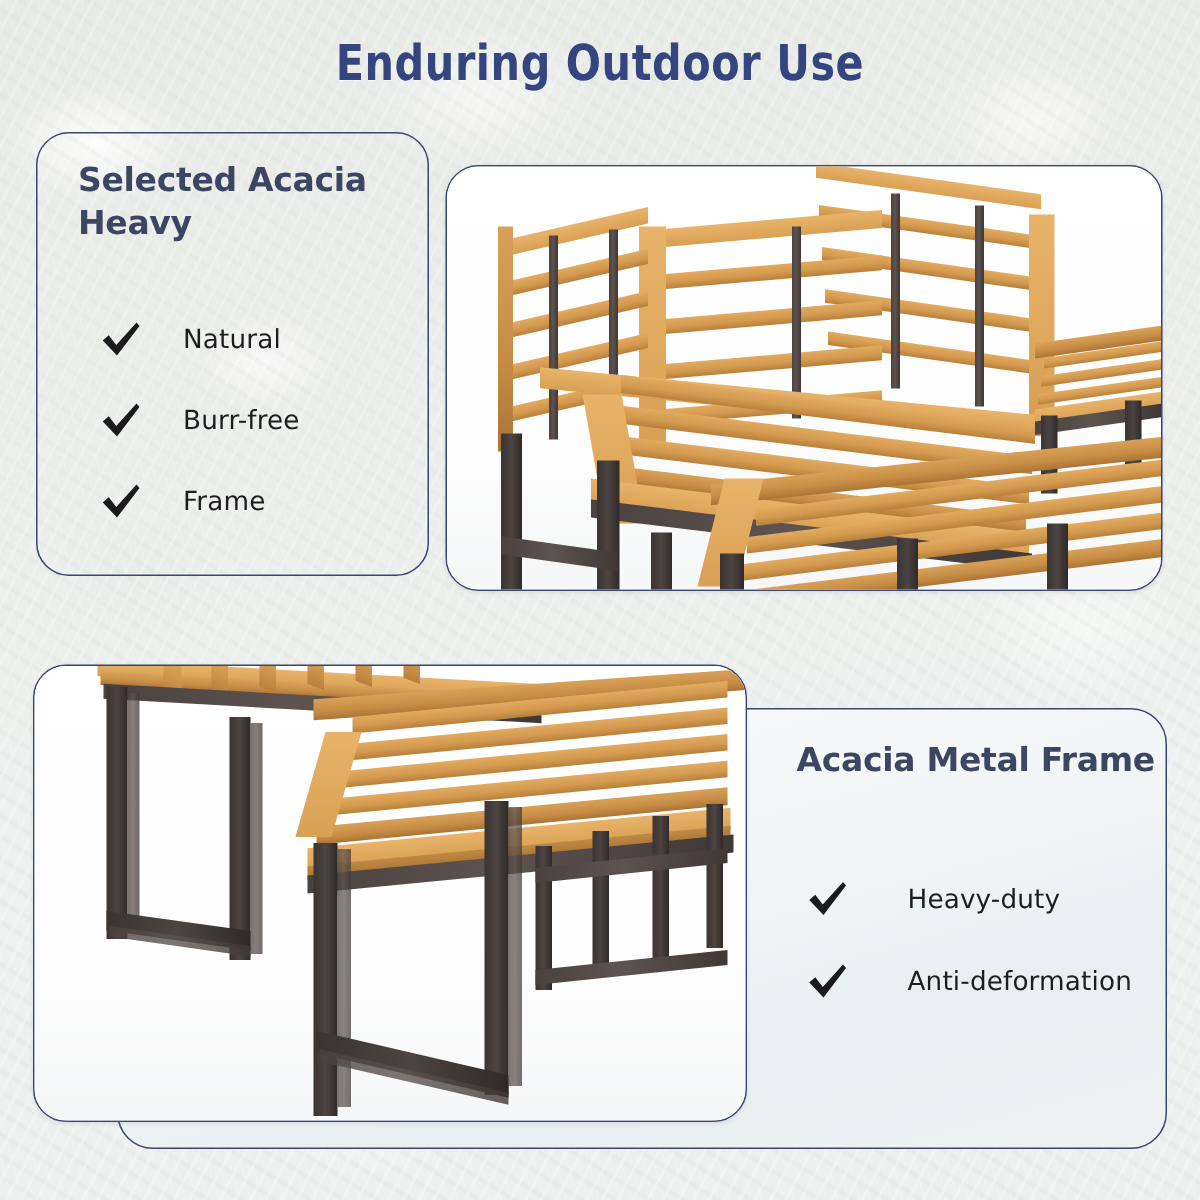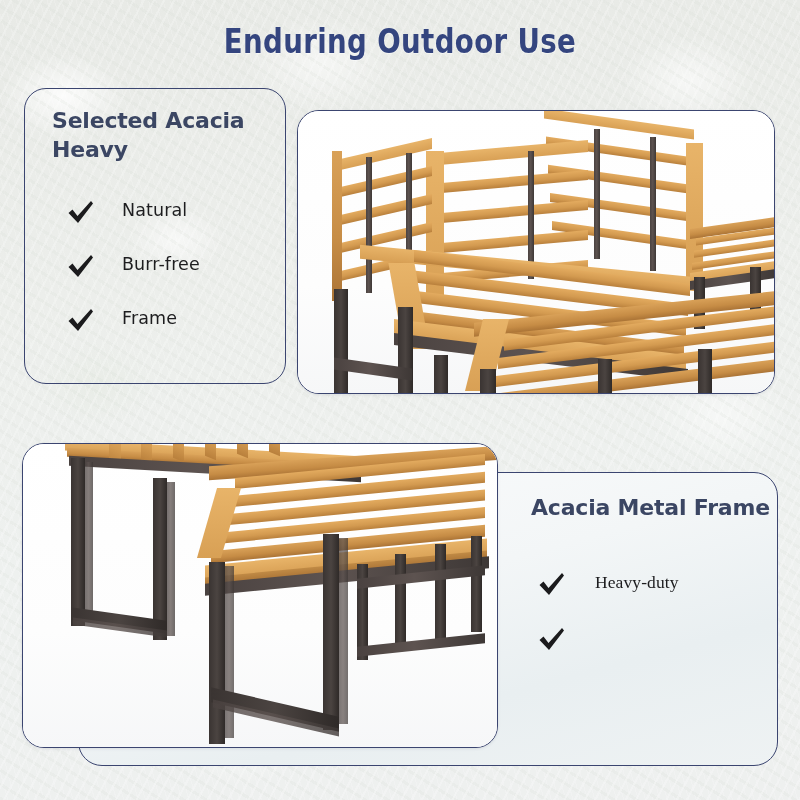--- a/index.html
+++ b/index.html
@@ -75,37 +75,37 @@
     letter-spacing:-.2px;
   }
   #heading-wood{ left:52px; top:106px; width:210px; font-size:22px; line-height:1.34; }
   #heading-frame{ left:531px; top:495px; font-size:22px; white-space:nowrap; }
 
   
   .feature-list{ position:absolute; }
   #list-wood{ left:66px; top:200px; }
   #list-frame{ left:537px; top:572px; }
 
-  .feature-row{ display:flex; }
+  .feature-row{ display:flex; align-items:center; }
   #list-wood .feature-row{ height:54px; }
   #list-frame .feature-row{ height:55px; }
 
   .check-icon{
     width:30px;height:26px;flex:0 0 30px;
     display:block;
   }
   .feature-label{
     font-family:"DejaVu Sans","Liberation Sans",sans-serif;
     font-size:17.5px;
     color:#1d1d1f;
     letter-spacing:.1px;
     white-space:nowrap;
   }
   #list-wood .feature-label{ margin-left:26px; }
-  #list-frame .feature-label{ margin-left:28px;font-family:Liberation Serif, serif; }
+  #list-frame .feature-label{ margin-left:38px; }
 
   
   .ph{position:absolute;inset:0;}
   .ph-bg{position:absolute;inset:0;background:
       linear-gradient(180deg,#ffffff 0%,#fdfdfd 62%,#f6f7f8 100%);}
   
   .w-l{background:linear-gradient(180deg,#e3ab5f 0%,#d39a50 55%,#b9803c 100%);}
   .w-m{background:linear-gradient(180deg,#d9a158 0%,#c68c45 60%,#ab7436 100%);}
   .w-d{background:linear-gradient(180deg,#c08a45 0%,#a87134 100%);}
   .w-top{background:linear-gradient(180deg,#e8b469 0%,#d8a055 100%);}
@@ -289,16 +289,17 @@
     <div class="feature-row">
       <svg class="check-icon" viewBox="0 0 30 26">
         <path d="M2.5 13.0 L6.5 9.5 L11.5 16.0 L25.0 1.0 L27.0 3.4 L12.0 23.0 Z" fill="#1b1b1d"></path>
       </svg>
       <span class="feature-label">Heavy-duty</span>
     </div>
     <div class="feature-row">
       <svg class="check-icon" viewBox="0 0 30 26">
         <path d="M2.5 13.0 L6.5 9.5 L11.5 16.0 L25.0 1.0 L27.0 3.4 L12.0 23.0 Z" fill="#1b1b1d"></path>
       </svg>
+      <span class="feature-label">Anti-deformation</span>
     </div>
   </div>
 
 </div>
 
 </body></html>

